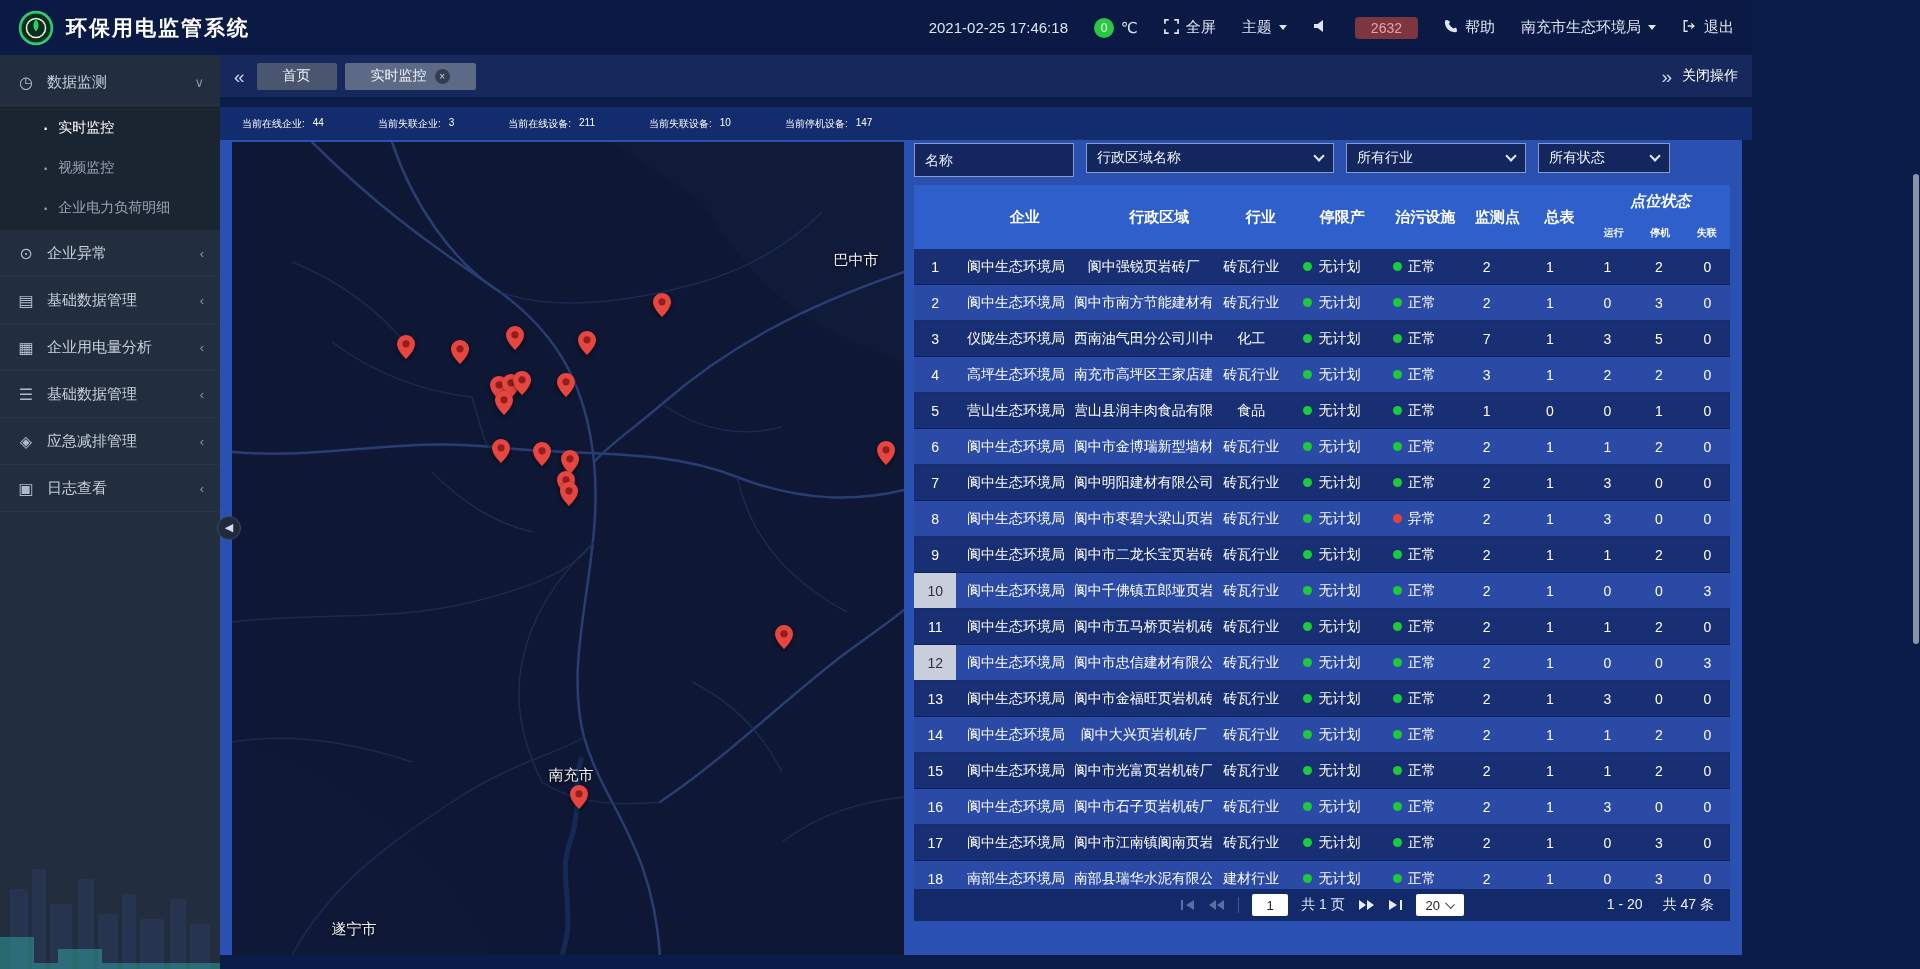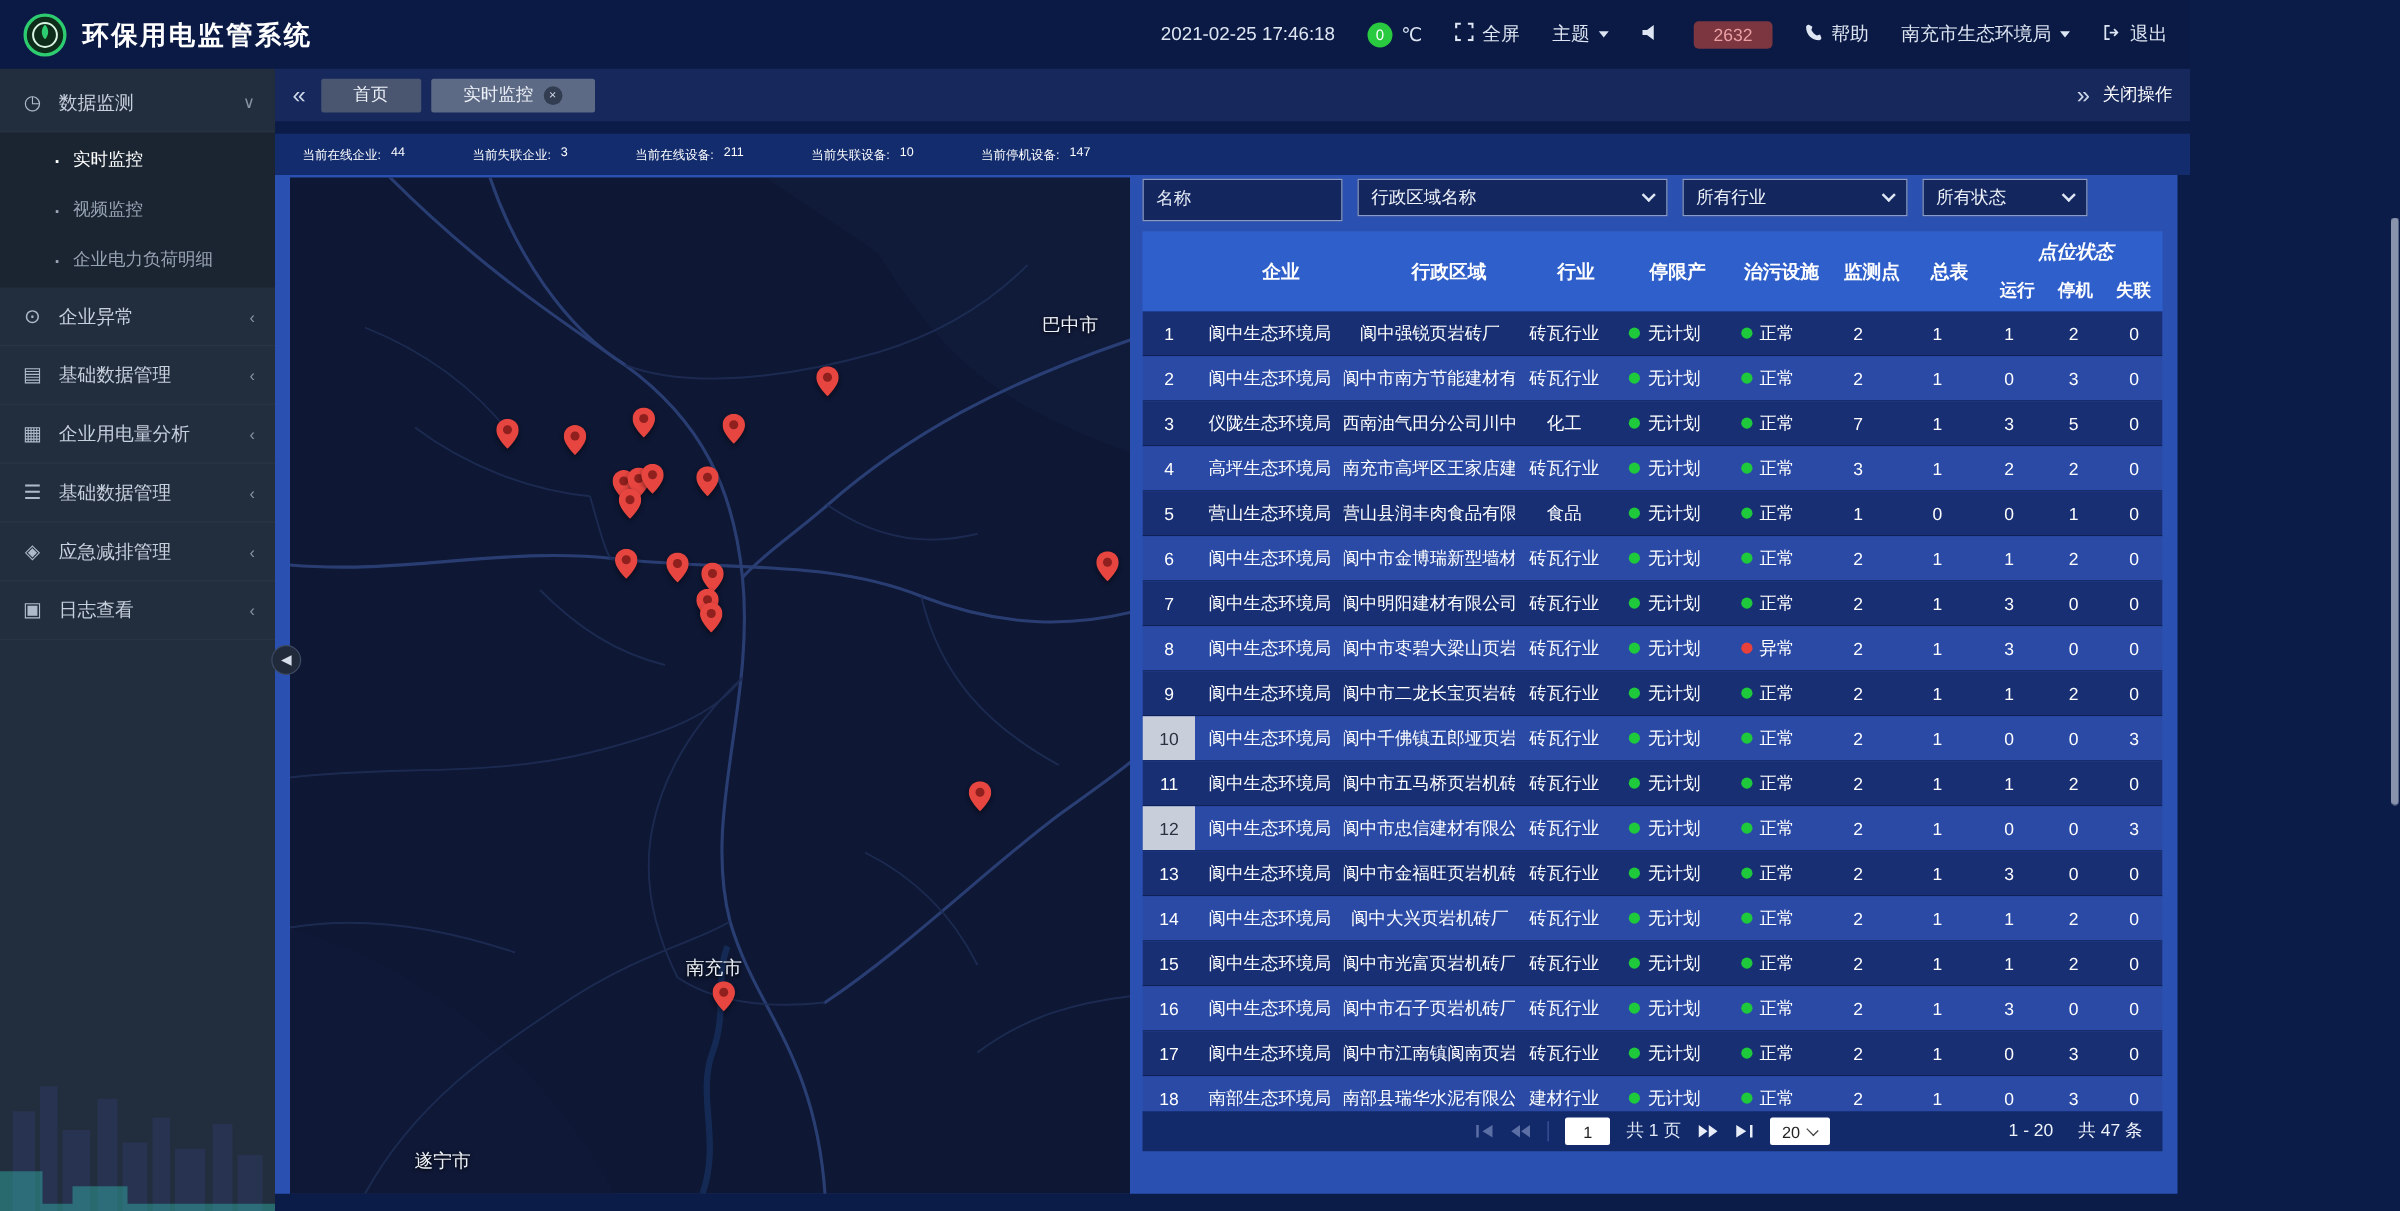--- a/index.html
+++ b/index.html
@@ -58,35 +58,35 @@
 .pin{position:absolute;width:18px;height:24px;cursor:pointer;filter:drop-shadow(0 2px 2px rgba(0,0,0,.45))}
 .city{position:absolute;color:#eef2f8;font-size:15px;text-shadow:0 1px 3px #000;transform:translate(-50%,-50%);white-space:nowrap}
 .collapse-handle{position:absolute;left:-15px;top:46%;width:24px;height:24px;border-radius:50%;background:#202a3a;
   border:1px solid #3c4a63;color:#d5dcea;display:flex;align-items:center;justify-content:center;font-size:11px;
   z-index:6;cursor:pointer}
 
 
 .rightpanel{flex:1;display:flex;flex-direction:column;min-width:0}
 .filters{flex:0 0 30px;display:flex;gap:12px;margin:1px 0 8px 0}
 .f-input{width:160px;height:30px;background:#14265e;border:1px solid #8a9cc9;color:#fff;font-size:14px;
-  padding:16px 10px;outline:none;font-family:Liberation Mono, monospace}
+  padding:16px 10px;outline:none;font-family:Liberation Sans, sans-serif}
 .f-input::placeholder{color:#e6ecf8;opacity:1}
 .f-select{height:30px;background:#14265e;border:1px solid #8a9cc9;color:#f0f4fb;font-size:14px;display:flex;
   align-items:center;justify-content:space-between;padding:0 10px;cursor:pointer;white-space:nowrap}
 .f-region{width:248px}.f-industry{width:180px}.f-status{width:132px}
 .chev{width:8px;height:8px;border-right:2px solid #dfe7f5;border-bottom:2px solid #dfe7f5;
   transform:rotate(45deg);margin-top:-4px;flex:0 0 8px}
 
 
 .thead{flex:0 0 64px;background:#2f5fca;display:flex;color:#fff;font-weight:bold;font-size:15px}
 .hcol{display:flex;align-items:center;justify-content:center;white-space:nowrap;overflow:hidden}
 .hgroup{display:flex;flex-direction:column}
 .hgroup-top{height:32px;display:flex;align-items:center;justify-content:center;font-style:italic}
 .hgroup-bottom{flex:1;display:flex}
-.hsub{flex:1;display:flex;align-items:center;justify-content:center;font-size:14px}
+.hsub{flex:1;display:flex;align-items:center;justify-content:center;font-size:10px}
 .tbody{flex:0 0 640px;height:640px;overflow:hidden}
 .trow{height:36px;display:flex;align-items:stretch;font-size:14px;color:#fff;cursor:pointer;
   border-bottom:1px solid rgba(8,20,60,.55)}
 .trow.odd{background:#182f74}.trow.even{background:#2a4aa5}
 .cell{display:flex;align-items:center;justify-content:center;overflow:hidden;white-space:nowrap;padding:0 4px}
 .c-idx{flex:46 46 0}.c-region{flex:148 148 0}.c-company{flex:172 172 0}.c-industry{flex:94 94 0}
 .c-limit{flex:100 100 0}.c-facility{flex:98 98 0}.c-monitor{flex:74 74 0}.c-total{flex:74 74 0}
 .c-run{flex:58 58 0}.c-stop{flex:58 58 0}.c-lost{flex:50 50 0}
 .cg{flex:166 166 0}
 .c-idx.sel{background:#c9cfda;color:#2b3140}

